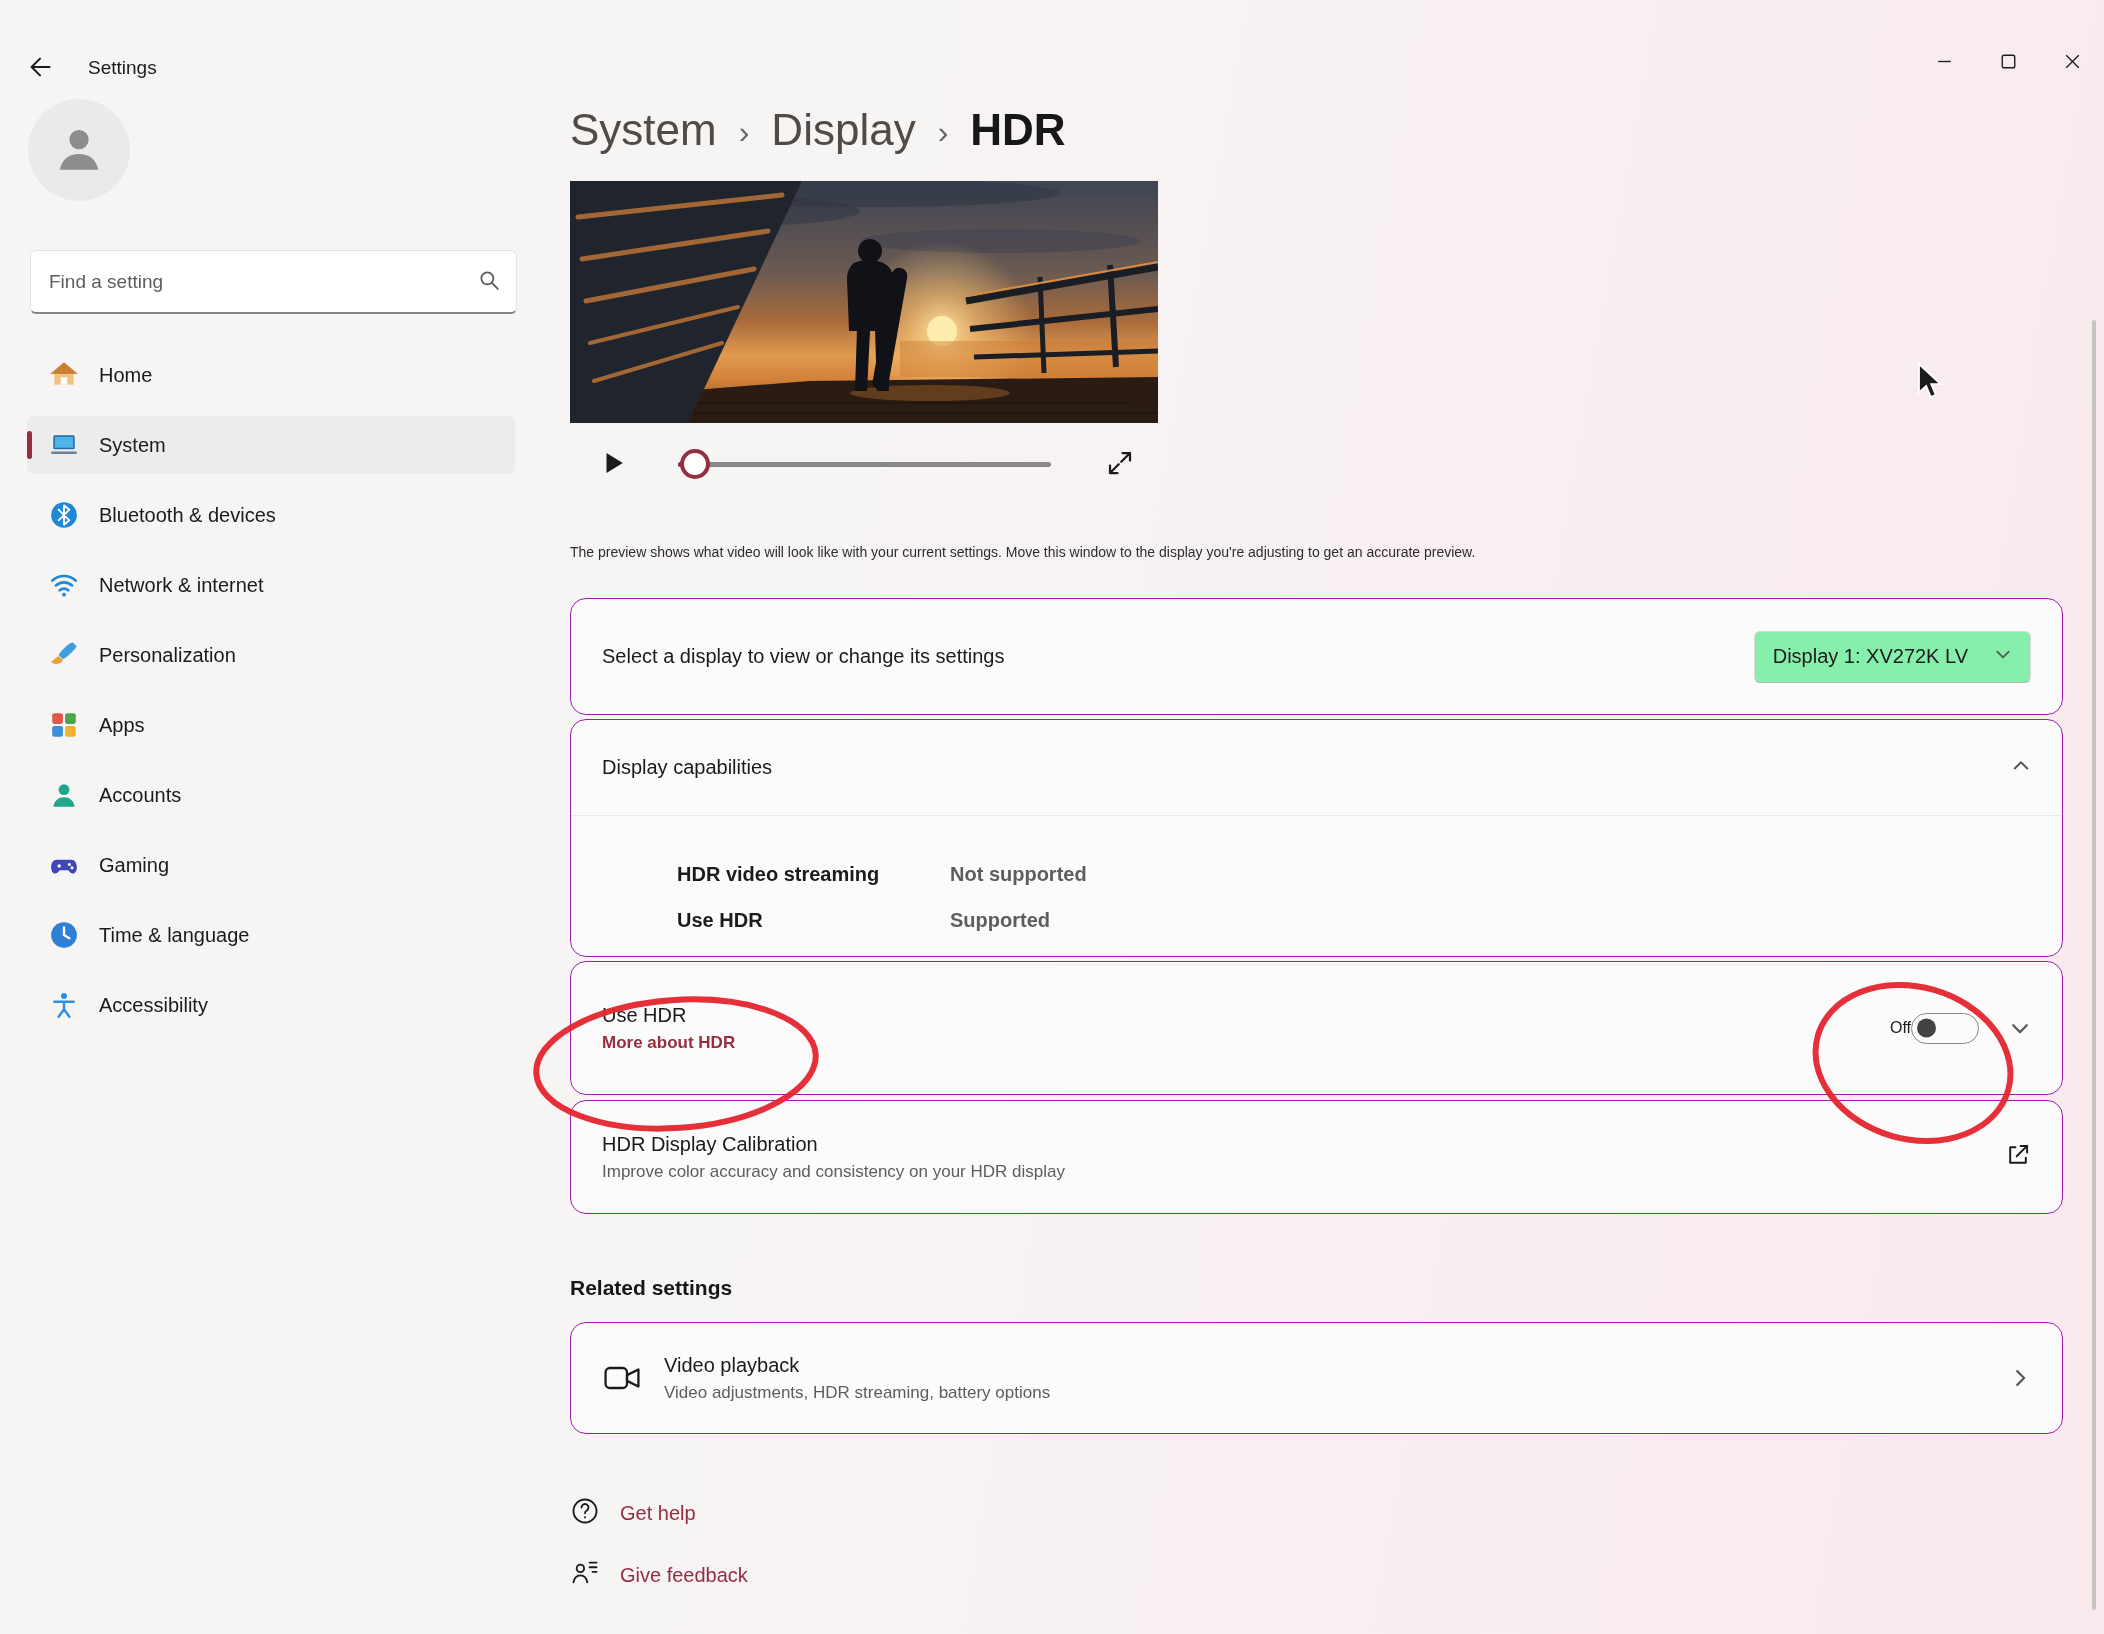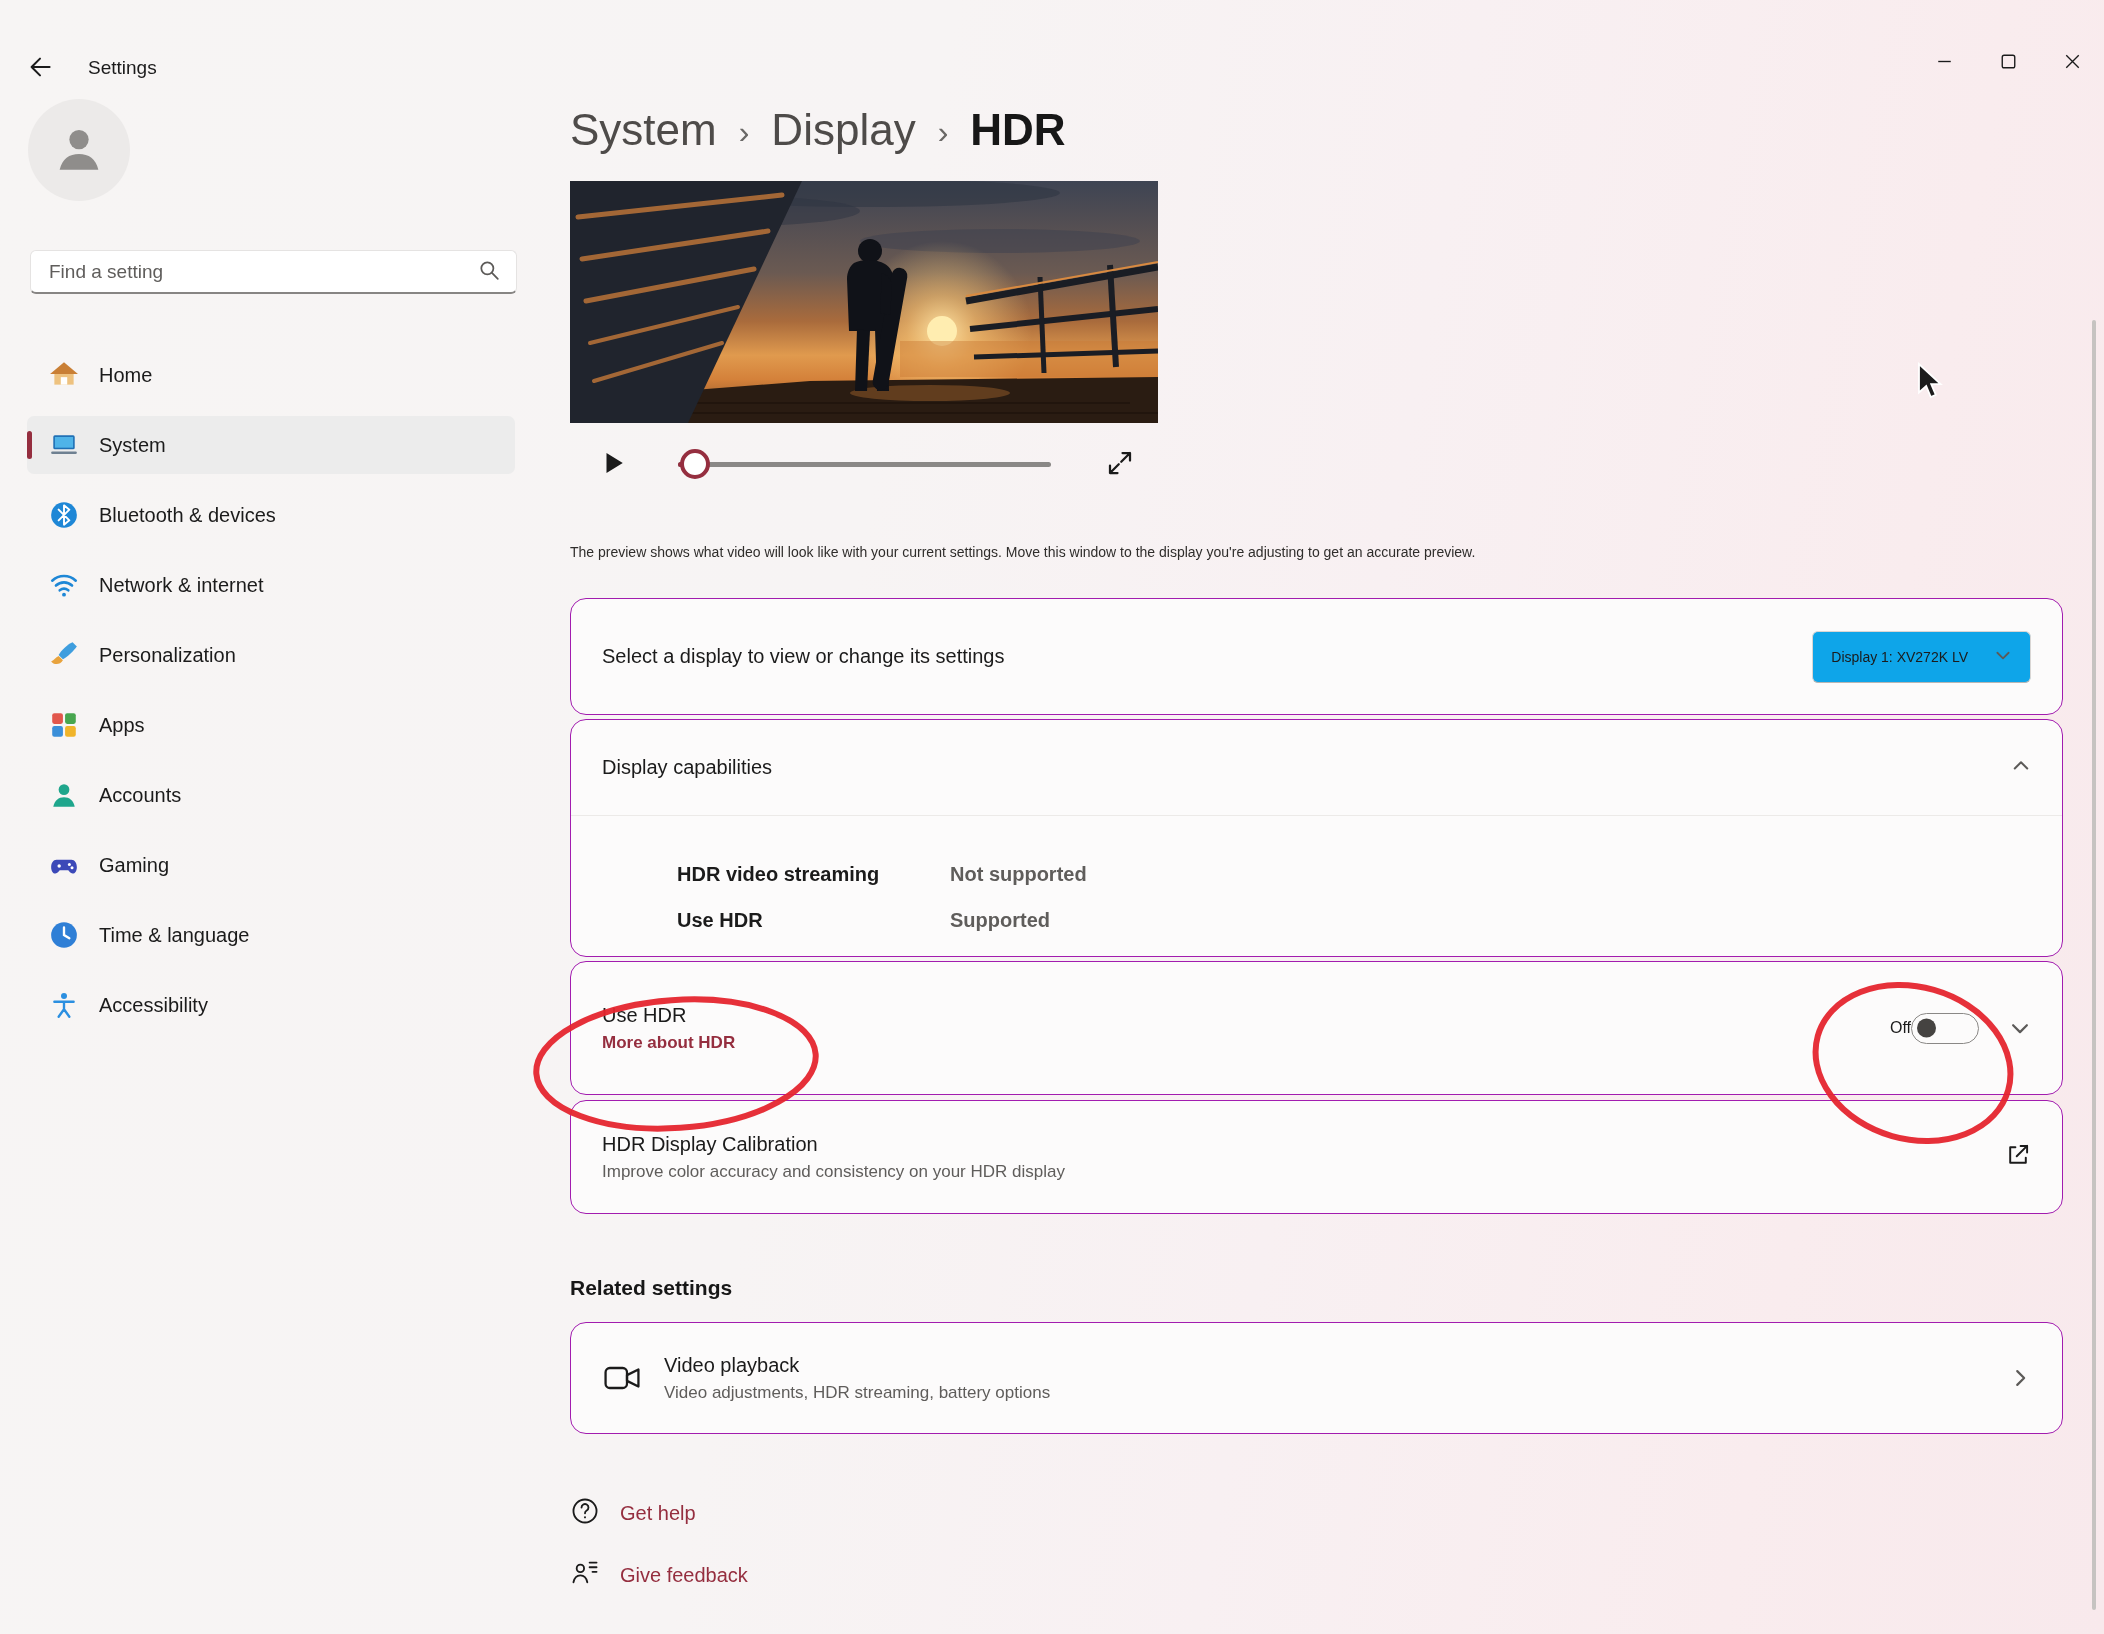--- a/index.html
+++ b/index.html
@@ -11,21 +11,21 @@
   }
   
   .titlebar { position:absolute; top:0; left:0; right:0; height:62px; display:flex; align-items:center;margin-top:37px; }
   .back-btn { width:48px; height:42px; margin-left:16px; border:none; background:transparent; border-radius:6px; display:flex; align-items:center; justify-content:center; }
   .app-title { font-size:19px; margin-left:24px; color:#1b1b1b; }
   .win-controls { position:absolute; top:0; right:0; display:flex; }
   .win-btn { width:64px; height:52px; border:none; background:transparent; display:flex; align-items:center; justify-content:center; }
   
   .sidebar { position:absolute; top:62px; left:0; width:517px; bottom:0; }
   .avatar { position:absolute; top:37px; left:28px; width:102px; height:102px; border-radius:50%; background:#eceae9; display:flex; align-items:center; justify-content:center; }
-  .search-box { position:absolute; top:188px; left:30px; width:487px; height:44px; background:#ffffff; border:1px solid #e5e3e2; border-bottom:2px solid #87858 3; border-bottom:2px solid #878583; border-radius:6px; display:flex; align-items:center; padding:0 16px; }
+  .search-box { position:absolute; top:188px; left:30px; width:487px; height:64px; background:#ffffff; border:1px solid #e5e3e2; border-bottom:2px solid #87858 3; border-bottom:2px solid #878583; border-radius:6px; display:flex; align-items:center; padding:0 16px; }
   .search-box input { flex:1; border:none; outline:none; background:transparent; font-size:19px; font-family:inherit; color:#1b1b1b; }
   .search-box input::placeholder { color:#5f5d5b; }
   .nav { position:absolute; top:284px; left:27px; width:488px; }
   .nav-item { position:relative; height:58px; margin-bottom:12px; display:flex; align-items:center; padding-left:22px; border-radius:7px; }
   .nav-item.selected { background:#ececec; }
   .nav-item.selected::before { content:""; position:absolute; left:0; top:50%; transform:translateY(-50%); width:5px; height:28px; border-radius:3px; background:var(--accent); }
   .nav-icon { width:30px; height:30px; margin-right:20px; flex:none; }
   .nav-icon svg { width:100%; height:100%; display:block; }
   .nav-label { font-size:20px; color:#1b1b1b; white-space:nowrap; }
   
@@ -38,21 +38,21 @@
   .play-btn { position:absolute; left:27px; top:14px; width:34px; height:34px; border:none; background:transparent; padding:0; }
   .seek { position:absolute; left:108px; top:29px; width:373px; height:5px; background:#8a8886; border-radius:3px; }
   .seek-fill { position:absolute; left:0; top:0; height:5px; width:22px; background:var(--accent); border-radius:3px; }
   .seek-knob { position:absolute; left:2px; top:-13px; width:30px; height:30px; border-radius:50%; background:#ffffff; border:4px solid var(--accent); }
   .fullscreen-btn { position:absolute; left:533px; top:14px; width:34px; height:34px; border:none; background:transparent; padding:0; }
   .description { margin-top:40px; width:1420px; font-size:14px; line-height:31px; color:#2f2d2b; }
   .card { width:1493px; background:#fcfbfb; border:1px solid #a21caf; border-radius:16px; }
   .card-row { display:flex; align-items:center; justify-content:space-between; padding:0 31px; }
   .card1 { margin-top:30px; height:117px; }
   .setting-label { font-size:20px; color:#1b1b1b; }
-  .dropdown { display:flex; align-items:center; gap:26px; height:52px; padding:0 18px; background:#0ea5e9; border:1px solid #d9d6d4; border-bottom-color:#b9b6b4; border-radius:6px; font-size:14px; color:#1b1b1b; }
+  .dropdown { display:flex; align-items:center; gap:26px; height:52px; padding:0 18px; background:#86efac; border:1px solid #d9d6d4; border-bottom-color:#b9b6b4; border-radius:6px; font-size:20px; color:#1b1b1b; }
   .card2 { margin-top:4px; height:238px; }
   .cap-header { height:96px; display:flex; align-items:center; justify-content:space-between; padding:0 31px; border-bottom:1px solid #eceae8; }
   .cap-rows { padding:35px 31px 0 106px;font-weight:bold; }
   .cap-row { display:flex; align-items:center; height:46px; }
   .cap-name { width:273px; font-size:20px; color:#1b1b1b; }
   .cap-value { font-size:20px; color:#5f5d5b; }
   .card3 { margin-top:4px; height:134px; }
   .stack { display:flex; flex-direction:column; gap:6px; }
   .card-title { font-size:20px; color:#1b1b1b; }
   .card-sub { font-size:17px; color:#5f5d5b; }

